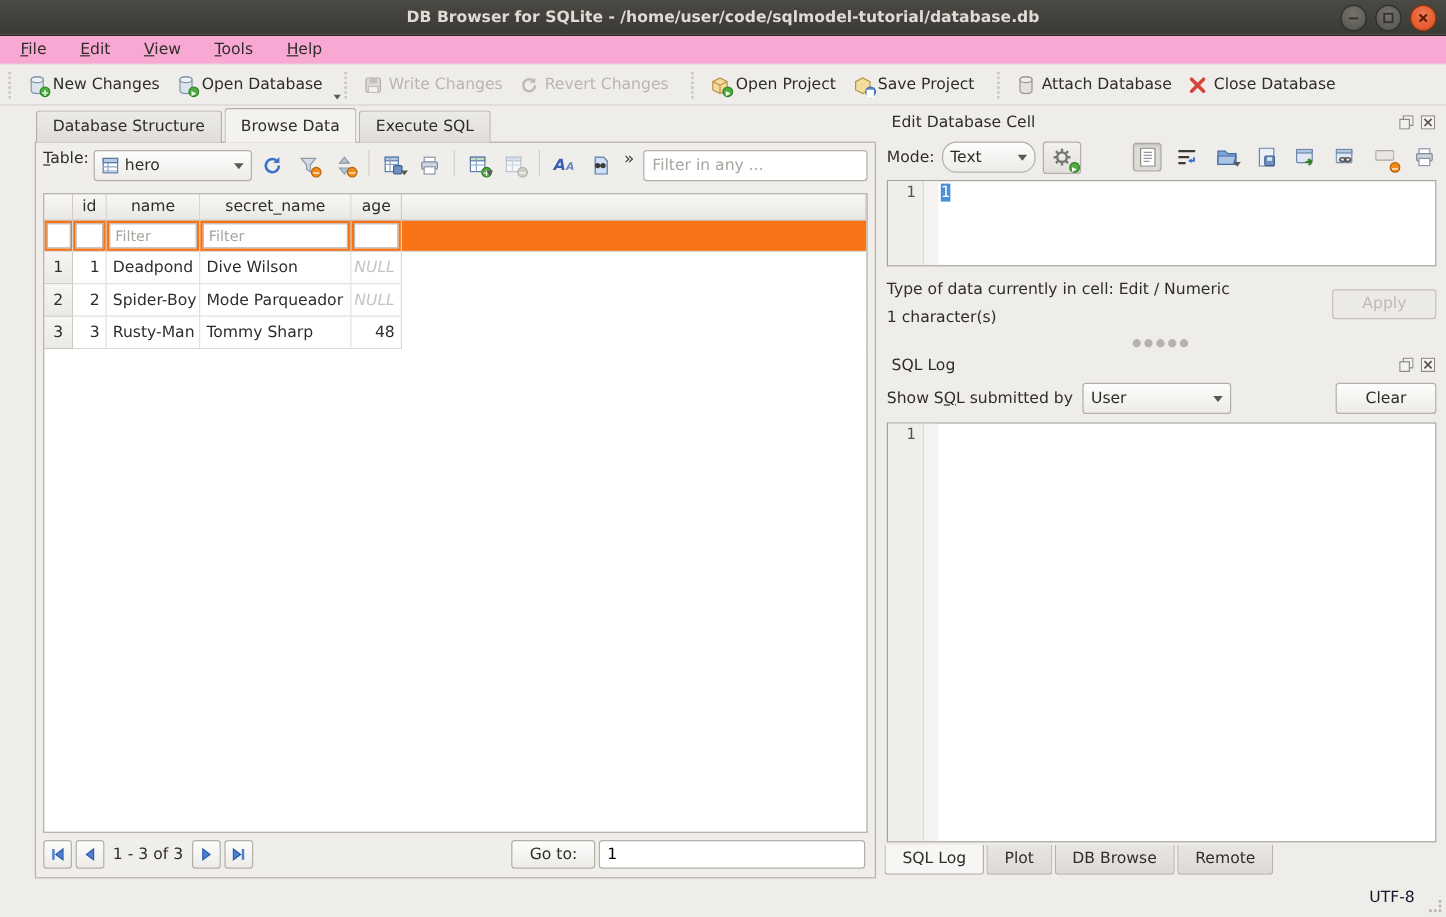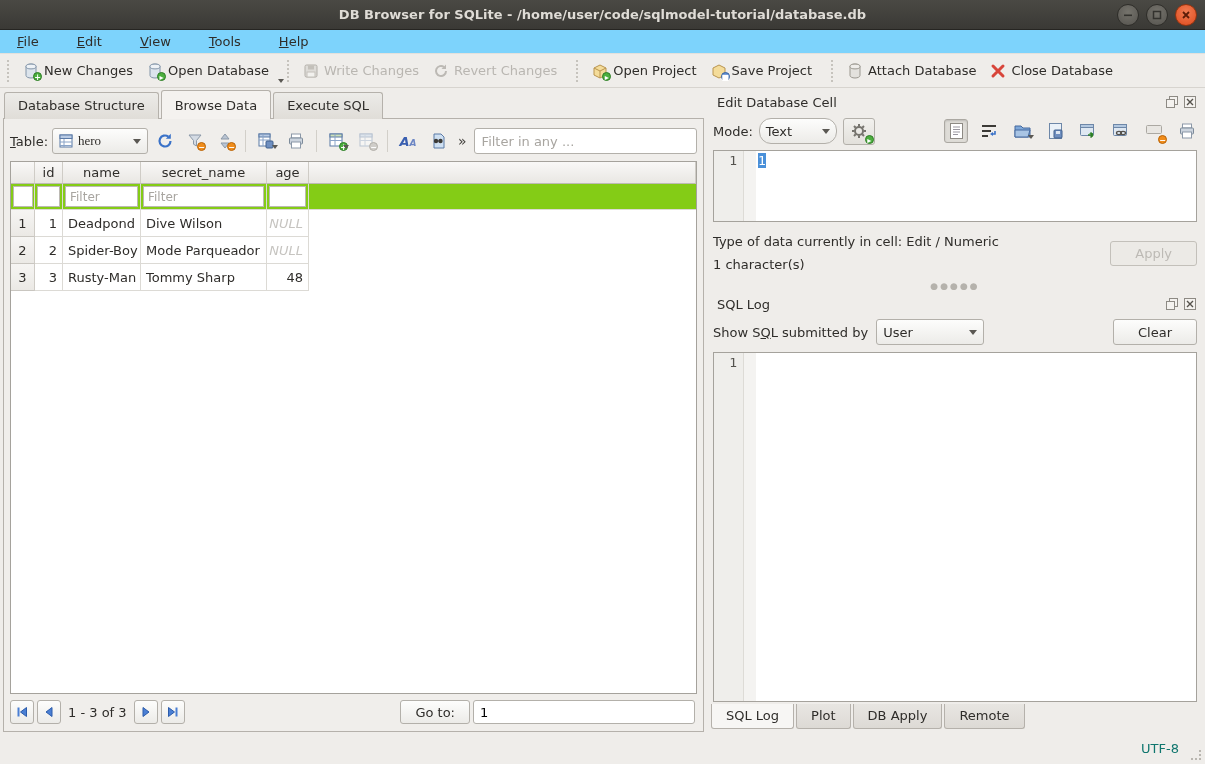--- a/index.html
+++ b/index.html
@@ -9,74 +9,74 @@
 
   
   .titlebar { height:30px; background:linear-gradient(#4a4944,#3a3935); display:flex; align-items:center; position:relative; border-bottom:1px solid #262522; flex:none; }
   .titlebar .title { position:absolute; left:0; right:0; text-align:center; color:#dfdcd6; font-weight:bold; font-size:13px; }
   .winctl { position:absolute; right:8px; top:4px; display:flex; gap:7px; }
   .wbtn { width:22px; height:22px; border-radius:50%; display:flex; align-items:center; justify-content:center; font-size:11px; color:#35342f; background:radial-gradient(circle at 50% 35%,#75736c,#55534e); border:1px solid #2e2d29; }
   .wbtn.close { background:radial-gradient(circle at 50% 35%,#f07c52,#de4b1e); color:#5d1d08; border:1px solid #93330f; }
   .wbtn svg { display:block; }
 
   
-  .menubar { height:24px; background:#7dd3fc; display:flex; align-items:center; padding-left:8px; gap:20px; border-bottom:1px solid #e3e1dd; flex:none; }
+  .menubar { height:24px; background:#f9a8d4; display:flex; align-items:center; padding-left:8px; gap:10px; border-bottom:1px solid #e3e1dd; flex:none; }
   .menu-item { display:inline-block; padding:3px 9px; }
   .mnu::first-letter { text-decoration:underline; }
 
   
   .toolbar { height:34px; background:#efedea; border-bottom:1px solid #d7d4cf; display:flex; align-items:center; padding:0 4px; flex:none; }
   .tb-handle { width:6px; height:22px; margin:0 3px; border-left:2px dotted #c6c3bd; }
   .tb-btn { display:flex; align-items:center; gap:5px; padding:4px 7px; border-radius:3px; white-space:nowrap; }
   .tb-btn.disabled { color:#b9b6b1; }
   .tb-btn .ic { position:relative; width:16px; height:16px; flex:none; }
   .ddarrow { width:0; height:0; border-left:3.5px solid transparent; border-right:3.5px solid transparent; border-top:4px solid #5a5853; margin-left:2px; align-self:flex-end; margin-bottom:4px; }
   .badge { position:absolute; right:-3px; bottom:-2px; width:9px; height:9px; border-radius:50%; color:#fff; font:bold 8px/9px "DejaVu Sans",sans-serif; text-align:center; }
   .badge.green { background:#4caf3e; border:1px solid #2e7d27; }
   .badge.orange { background:#f08c1a; border:1px solid #b96408; }
   .badge.blue { background:#5b8bd0; border:1px solid #3a64a0; }
   .badge.pale { background:#cfcdc9; border:1px solid #b2afa9; }
 
   
   .main { flex:1; display:flex; min-height:0; }
-  .left-pane { width:704px; flex:none; display:flex; flex-direction:column; padding:2px 0 0 3px; }
+  .left-pane { width:704px; flex:none; display:flex; flex-direction:column; padding:2px 0 0 3px;margin-left:26px; }
   .v-split { width:5px; flex:none; }
   .right-pane { flex:1; display:flex; flex-direction:column; padding:2px 6px 0 2px; min-width:0; }
 
   
   .tabbar { display:flex; align-items:flex-end; height:28px; flex:none; padding-left:1px; }
   .tab { padding:5px 13px 6px; border:1px solid #b5b1ab; border-bottom:none; background:linear-gradient(#ecebe8,#e0ddd8); margin-right:2px; border-radius:3px 3px 0 0; position:relative; top:1px; }
   .tab.active { background:#f4f2ef; padding-top:7px; z-index:2; }
   .tab-frame { flex:1; border:1px solid #b5b1ab; background:#f0eeeb; display:flex; flex-direction:column; min-height:0; padding:6px 6px 4px; }
 
   
-  .browse-controls { display:flex; align-items:center; height:32px; flex:none; gap:4px; }
+  .browse-controls { display:flex; align-items:flex-start; height:32px; flex:none; gap:4px; }
   .combo { display:flex; align-items:center; background:linear-gradient(#fdfdfc,#ecebe8); border:1px solid #b3b0aa; border-radius:3px; height:26px; padding:0 6px; gap:5px; }
   .combo .arrow { width:0; height:0; border-left:4px solid transparent; border-right:4px solid transparent; border-top:5px solid #5a5853; margin-left:auto; }
-  .table-combo { width:96px;font-family:Liberation Serif, serif; }
+  .table-combo { width:132px; }
   .icbtn { width:26px; height:26px; display:flex; align-items:center; justify-content:center; border-radius:3px; position:relative; flex:none; }
   .icbtn .ic { position:relative; width:16px; height:16px; }
   .sep { width:1px; height:22px; background:#d2cfc9; margin:0 3px; flex:none; }
   .chev { color:#3e3c38; font-size:14px; padding:0 3px; }
   .filter-any { flex:1; height:26px; border:1px solid #b3b0aa; border-radius:3px; background:#fff; padding:0 7px; font:13px "DejaVu Sans",sans-serif; color:#701a75; min-width:0; }
   .filter-any::placeholder { color:#a8a5a0; }
 
   
   .grid-wrap { flex:1; border:1px solid #a5a29c; background:#fff; margin-top:4px; overflow:hidden; display:flex; flex-direction:column; min-height:0; }
   .grow { display:flex; flex:none; }
   .gc { border-right:1px solid #dcdad5; border-bottom:1px solid #dcdad5; padding:3px 5px; white-space:nowrap; overflow:hidden; }
   .c-num { width:24px; flex:none; text-align:center; }
   .c-id { width:28px; flex:none; text-align:right; }
   .c-name { width:78px; flex:none; }
   .c-secret { width:126px; flex:none; }
   .c-age { width:42px; flex:none; text-align:right; }
   .c-fill { flex:1; border-right:none; }
   .hdr .gc { background:linear-gradient(#f9f8f7,#e9e7e3); border-right:1px solid #cfccc6; border-bottom:1px solid #bdbab4; text-align:center; padding:3px 4px; }
   .hdr .c-fill { text-align:left; }
-  .frow .gc { background:#84cc16; padding:2px 2px; }
+  .frow .gc { background:#f97316; padding:2px 2px; }
   .frow input { width:100%; height:21px; border:1px solid #bcb9b3; background:#fff; padding:0 4px; font:12px "DejaVu Sans",sans-serif; }
   .frow input::placeholder { color:#a8a5a0; }
   .drow .gc { background:#fff; height:27px; display:flex; align-items:center; }
   .drow .c-id,.drow .c-age { justify-content:flex-end; }
   .drow .c-num { background:linear-gradient(#f6f5f3,#ebe9e5); border-right:1px solid #cfccc6; border-bottom:1px solid #c9c6c0; justify-content:center; }
   .null { color:#c6c4c0; font-style:italic; }
   .grid-rest { flex:1; background:#fff; }
 
   
   .recnav { height:30px; flex:none; display:flex; align-items:center; margin-top:3px; gap:3px; }
@@ -104,30 +104,30 @@
   .ed-content { flex:1; padding:2px 1px 0 2px; font:13px "DejaVu Sans Mono","Liberation Mono",monospace; }
   .selected-text { background:#4a90d9; color:#fff; }
 
   .cell-info { flex:none; display:flex; padding:8px 2px 4px; }
   .cell-info .lines { flex:1; line-height:23px; }
   .apply-btn { align-self:center; height:25px; border:1px solid #c3c0ba; border-radius:3px; background:#eceae6; color:#bdbab5; padding:0 24px; display:flex; align-items:center; }
 
   .h-split { height:12px; flex:none; display:flex; align-items:center; justify-content:center; color:#b5b2ac; font-size:9px; letter-spacing:2px; }
 
   .log-controls { height:36px; flex:none; display:flex; align-items:center; gap:8px; padding:2px 2px 6px; }
-  .user-combo { width:108px; }
+  .user-combo { width:124px; }
   .clear-btn { height:26px; border:1px solid #b3b0aa; border-radius:3px; background:linear-gradient(#fdfdfc,#ecebe8); padding:0 24px; display:flex; align-items:center; margin-left:auto; }
   .log-editor { flex:1; margin:0 2px; min-height:0; }
 
   .bottom-tabs { height:30px; flex:none; display:flex; align-items:flex-start; padding-top:2px; gap:2px; }
   .btab { padding:4px 14px 5px; border:1px solid #b5b1ab; border-top:none; background:linear-gradient(#e8e6e2,#dddad5); border-radius:0 0 3px 3px; }
   .btab.active { background:#f7f6f4; }
 
   
-  .statusbar { height:32px; flex:none; display:flex; align-items:center; justify-content:flex-end; padding-right:26px; color:#0f766e; position:relative; }
+  .statusbar { height:32px; flex:none; display:flex; align-items:center; justify-content:flex-end; padding-right:26px; color:#0f172a; position:relative; }
   .grip { position:absolute; right:3px; bottom:3px; width:12px; height:12px; background:
     radial-gradient(circle at 10px 10px,#b9b6b0 1px,transparent 1.5px),
     radial-gradient(circle at 6px 10px,#b9b6b0 1px,transparent 1.5px),
     radial-gradient(circle at 10px 6px,#b9b6b0 1px,transparent 1.5px),
     radial-gradient(circle at 2px 10px,#b9b6b0 1px,transparent 1.5px),
     radial-gradient(circle at 10px 2px,#b9b6b0 1px,transparent 1.5px); }
 </style>
 </head>
 <body>
 
@@ -548,21 +548,21 @@
 
       <div class="editor log-editor">
         <div class="gutter">1</div>
         <div class="fold"></div>
         <div class="ed-content"></div>
       </div>
 
       <div class="bottom-tabs">
         <div class="btab active">SQL Log</div>
         <div class="btab">Plot</div>
-        <div class="btab">DB Apply</div>
+        <div class="btab">DB Browse</div>
         <div class="btab">Remote</div>
       </div>
     </div>
   </div>
 
   <div class="statusbar">
     <span>UTF-8</span>
     <span class="grip"></span>
   </div>
 </div>

